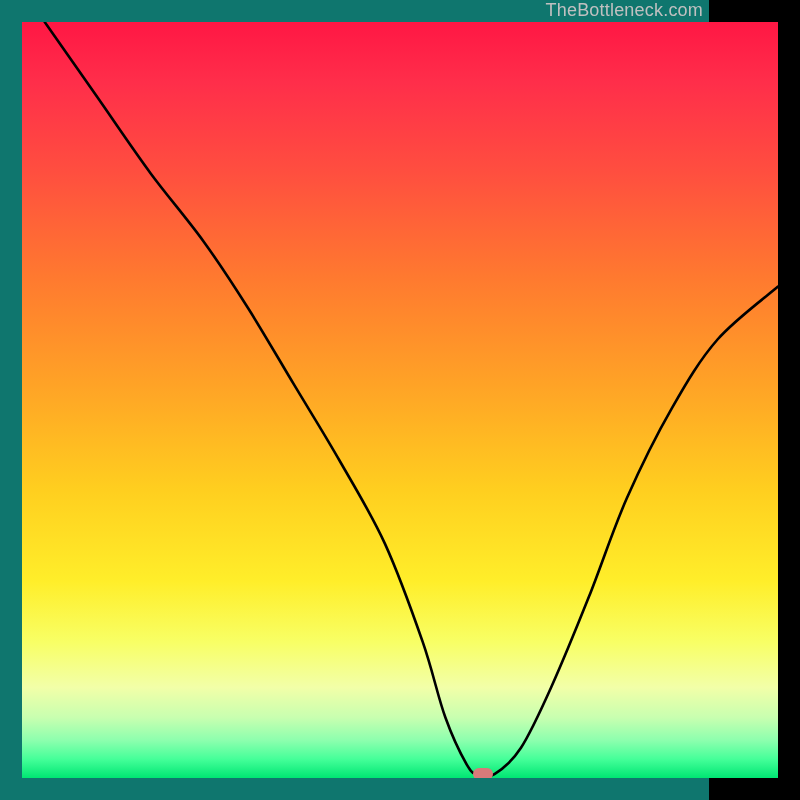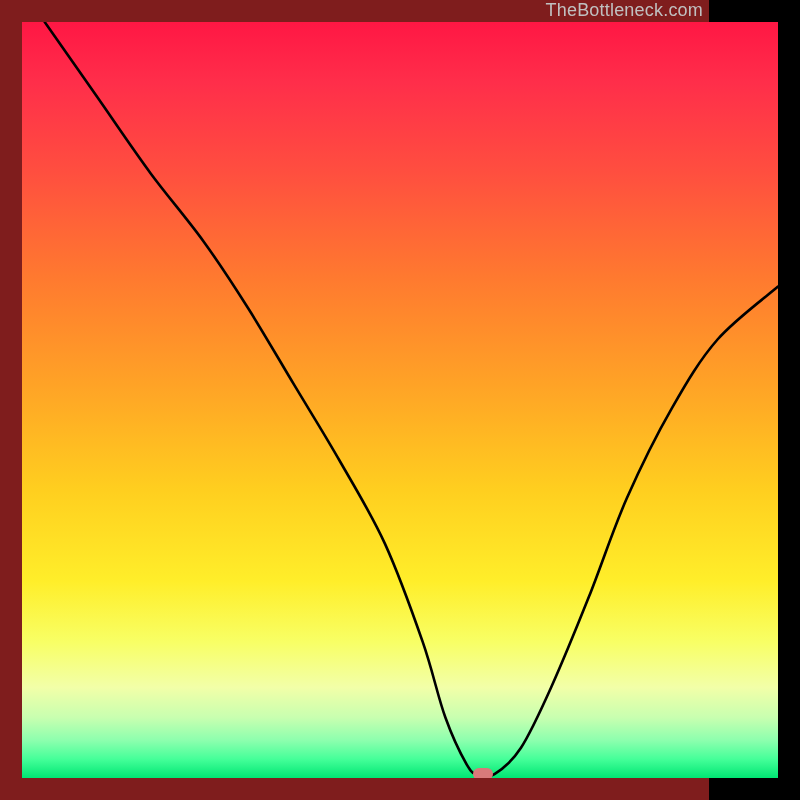--- a/index.html
+++ b/index.html
@@ -7,21 +7,21 @@
     padding: 0;
     width: 800px;
     height: 800px;
     background: #000;
     overflow: hidden;
   }
   .frame {
     position: relative;
     width: 709px;
     height: 800px;
-    background: #7f1d1d;
+    background: #0f766e;
   }
   .plot {
     position: absolute;
     left: 22px;
     top: 22px;
     width: 756px;
     height: 756px;
     overflow: hidden;
   }
   .gradient {

